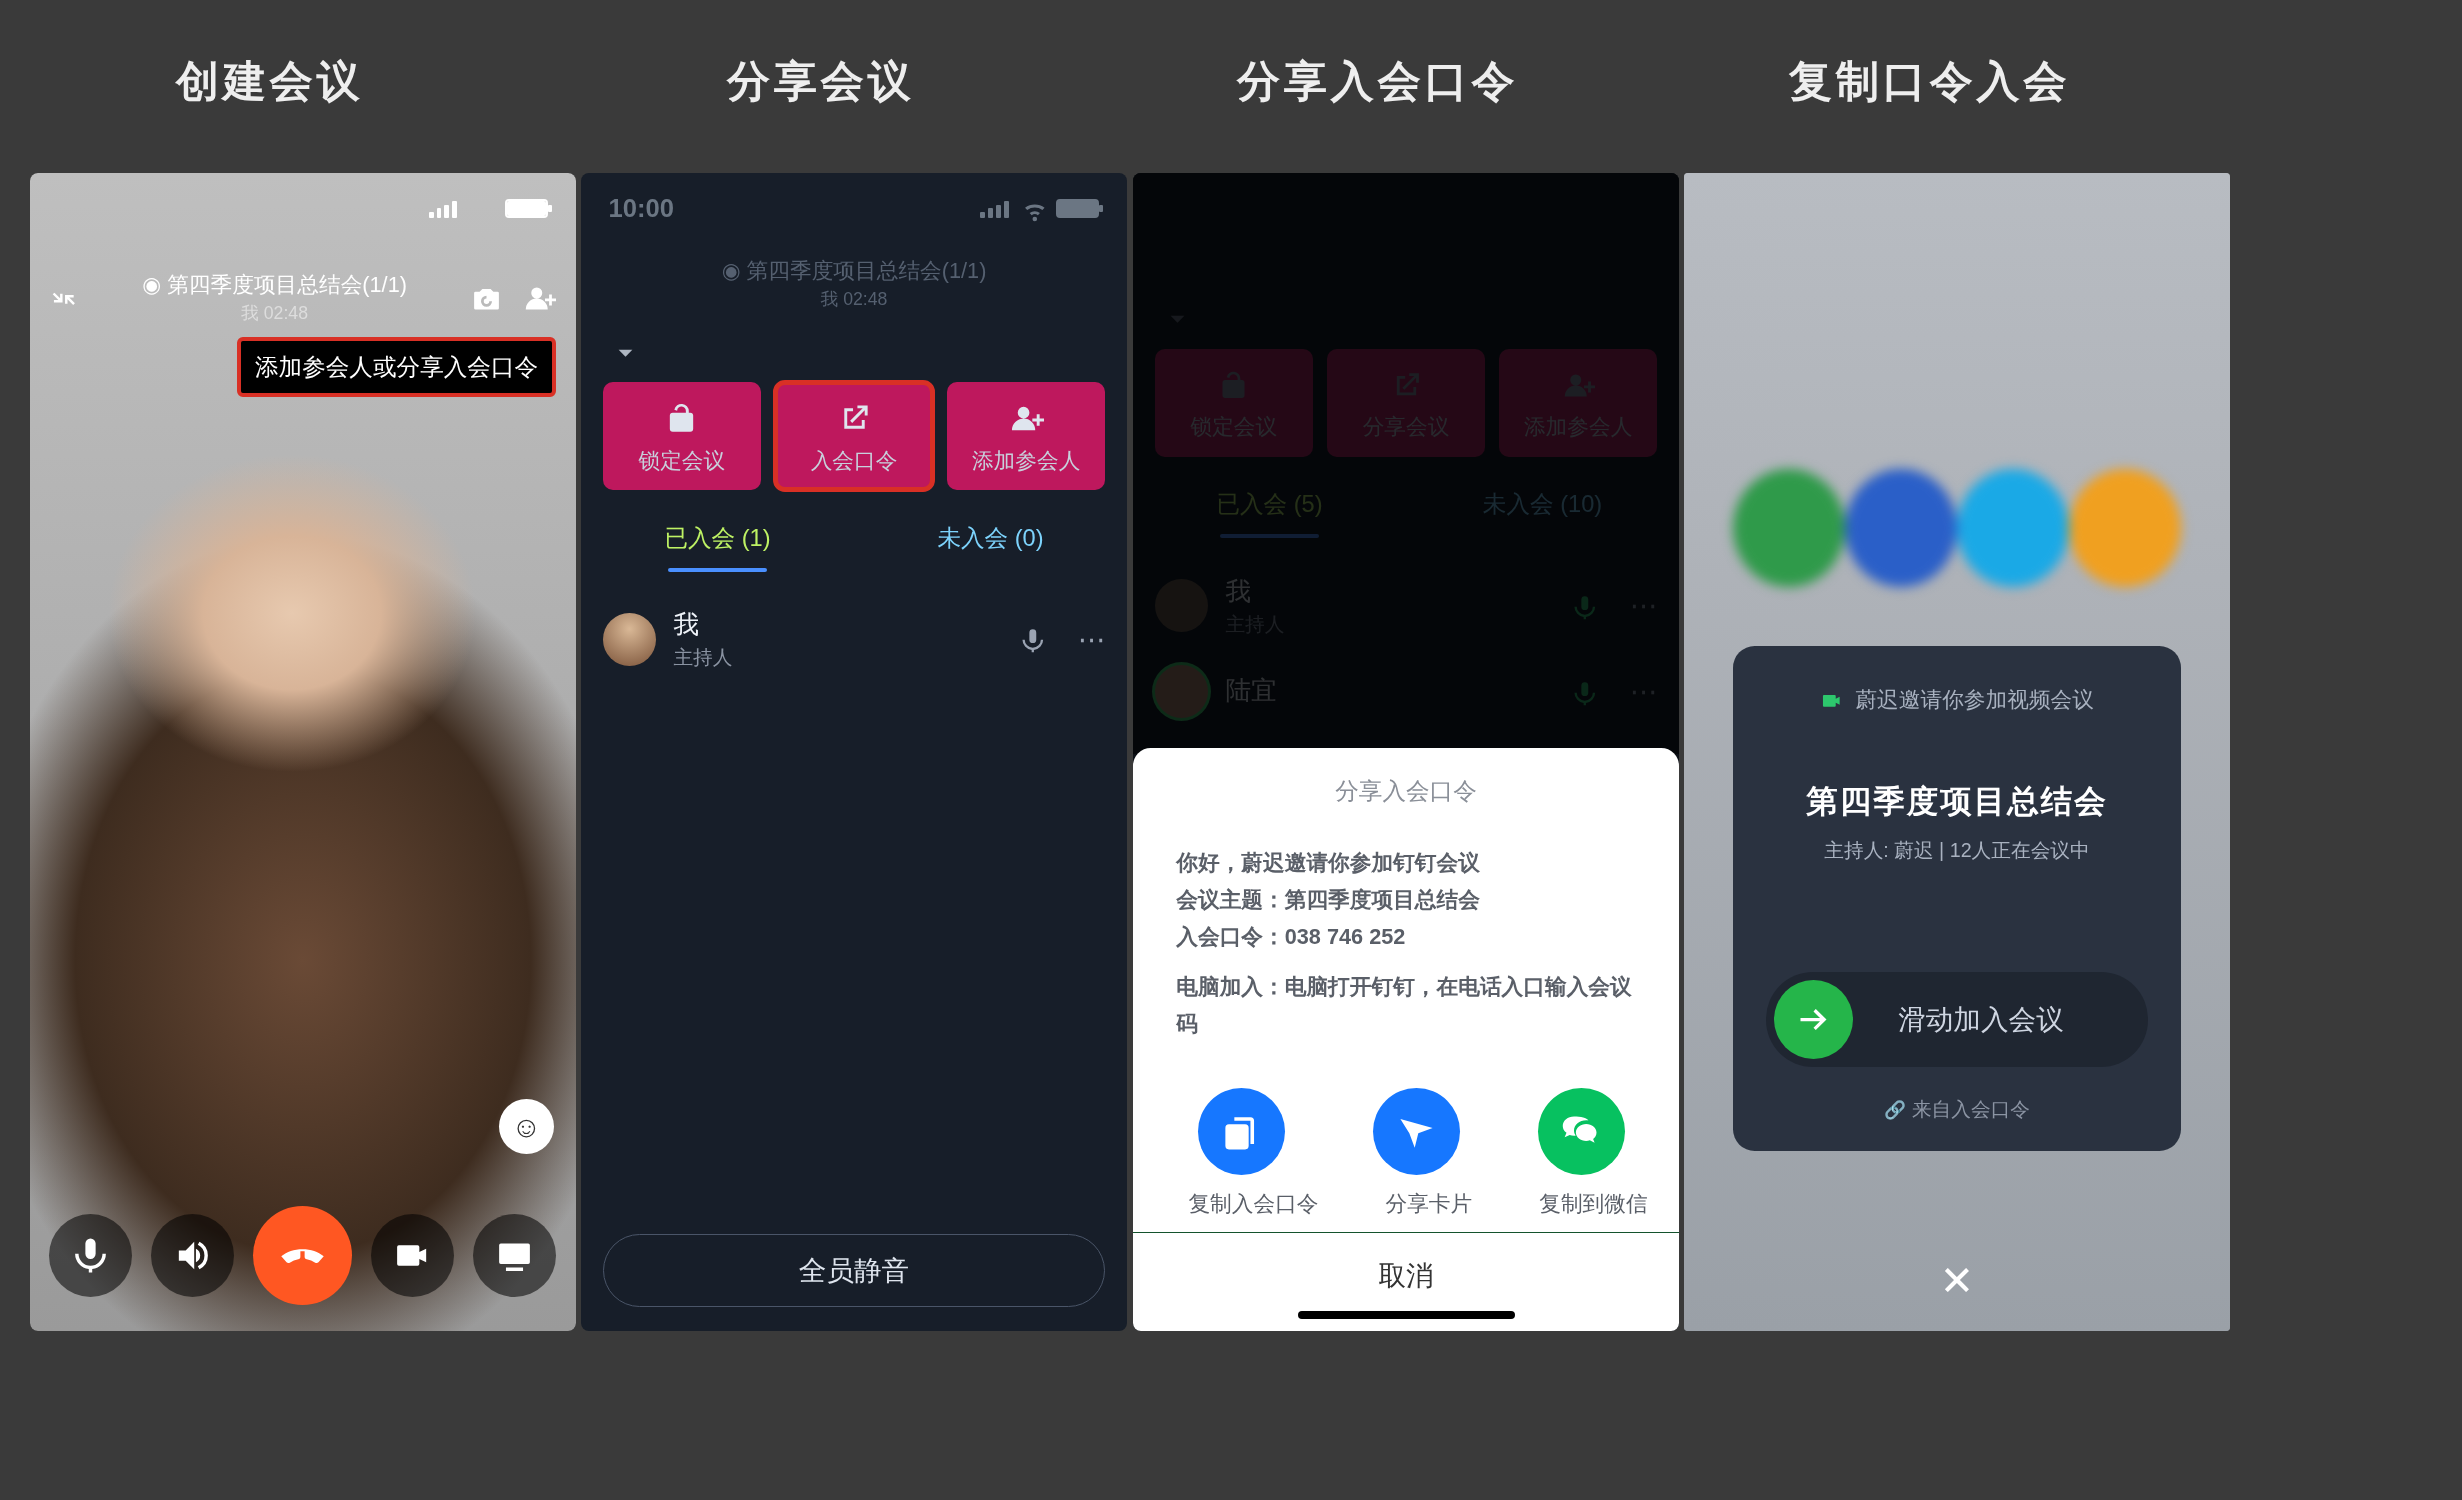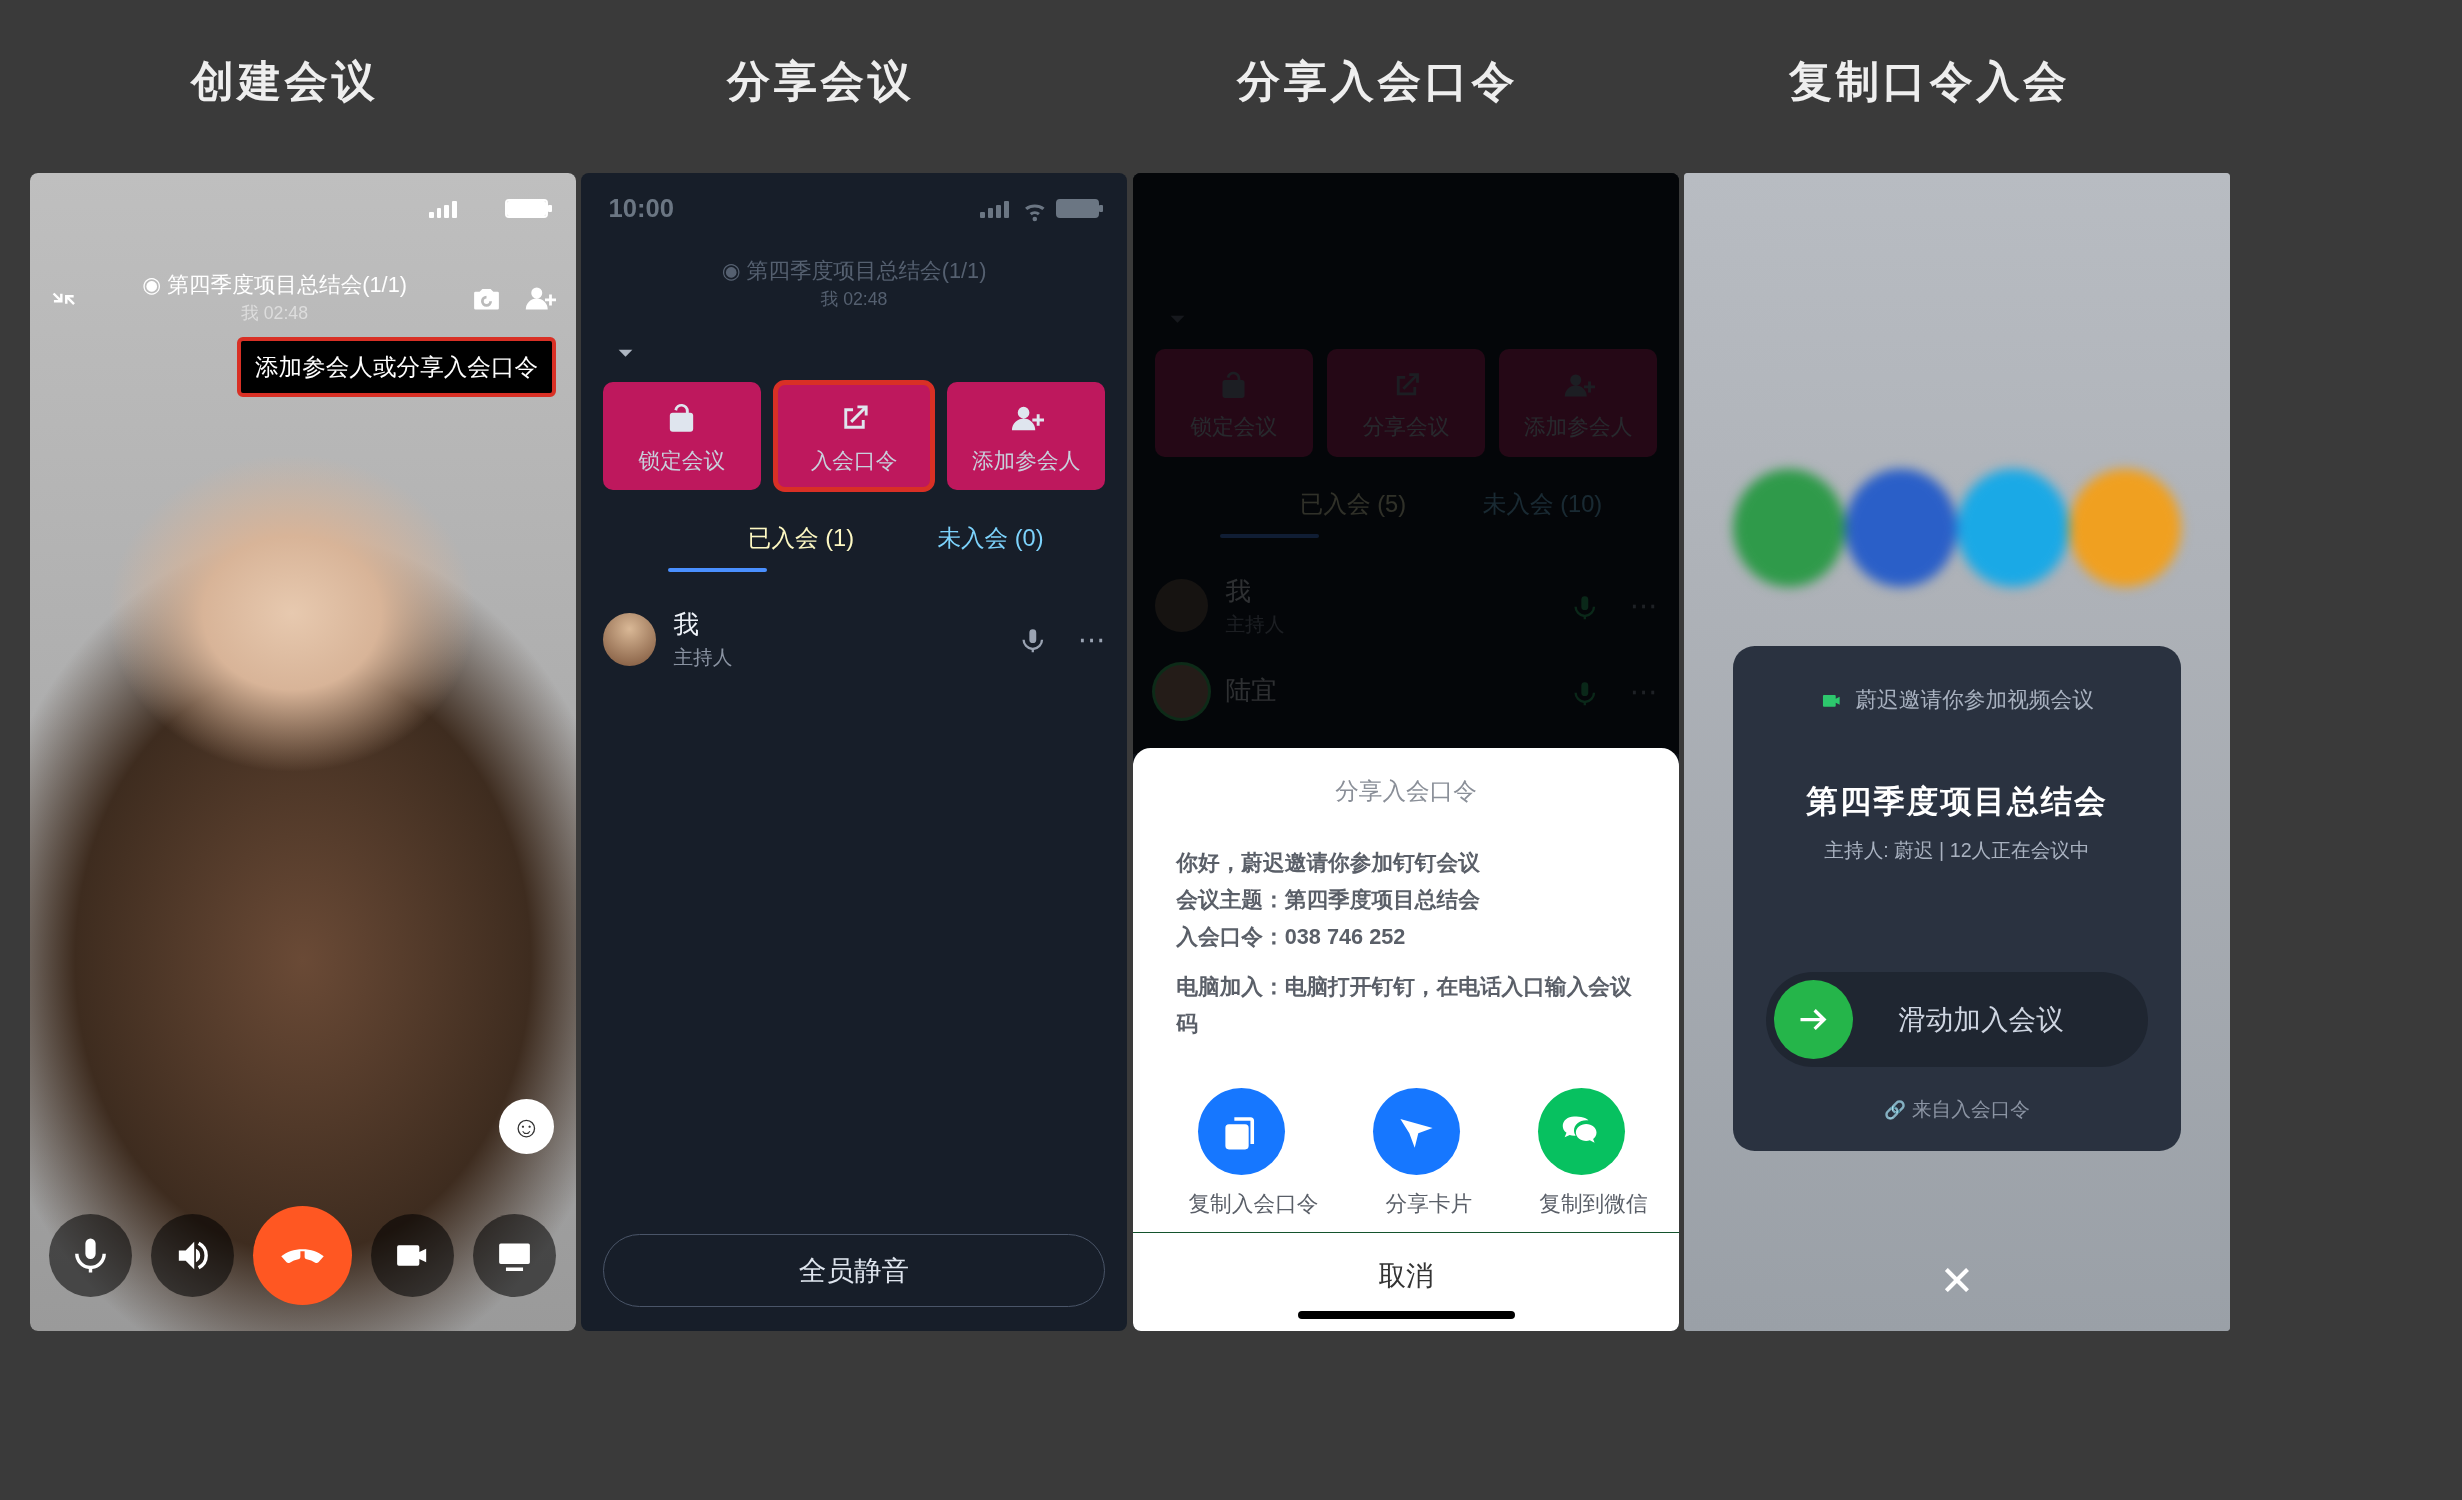--- a/index.html
+++ b/index.html
@@ -104,21 +104,21 @@
     align-items:center; justify-content:center; gap:9.9px;
     color:#c8d0dc;
   }
   .actbtn .ic{ font-size:33px; color:#dfe5ee;}
   .actbtn .lbl{ font-size:21.7px; }
   .actbtn.hl{ outline:5.9px solid #d93025; outline-offset:-3px; }
   .tabs{
     display:flex; padding: 17.7px 0 0;
   }
   .tab{ flex:1; text-align:center; font-size:23.6px; color:#7dd3fc; padding-bottom:17.7px; position:relative;}
-  .tab.active{ color:#fef9c3;text-align:right; }
+  .tab.active{ color:#bef264; }
   .tab.active::after{ content:""; position:absolute; left:32%; right:32%; bottom:0; height:3.9px; background:#4a90ff; border-radius:2px;}
   .plist{ padding: 21.7px; }
   .prow{ display:flex; align-items:center; gap:17.7px; padding:13.8px 0;}
   .avatar{ width:53px;height:53px;border-radius:50%; background:#888; position:relative;}
   .avatar.ring{ box-shadow:0 0 0 3px #3bd76a; }
   .pinfo .nm{ font-size:25.6px; color:#eef2f8;}
   .pinfo .rl{ font-size:19.7px; color:#8a93a2; margin-top:2px;}
   .prow .spacer{flex:1;}
   .mic{ color:#9aa3b2; font-size:27.6px; margin-right:13.8px;}
   .mic.on{ color:#2dc76d;}
@@ -186,21 +186,21 @@
   .dimmer{ position:absolute; inset:0; background:rgba(0,0,0,.55); }
 
   
   .svgicon{width:1em;height:1em;display:inline-block;vertical-align:middle;}
 </style>
 </head>
 <body>
 
 <div class="stage">
 
-  <div class="col-title" style="left:191px;">创建会议</div>
+  <div class="col-title" style="left:176px;">创建会议</div>
   <div class="col-title" style="left:727px;">分享会议</div>
   <div class="col-title" style="left:1237px;">分享入会口令</div>
   <div class="col-title" style="left:1789px;">复制口令入会</div>
 
   <div class="phone p1" style="left:29.6px; top:173px;">
     <div class="video"></div>
     <div class="statusbar">
       <span>10:00</span>
       <span class="right">
         <span class="bars">

